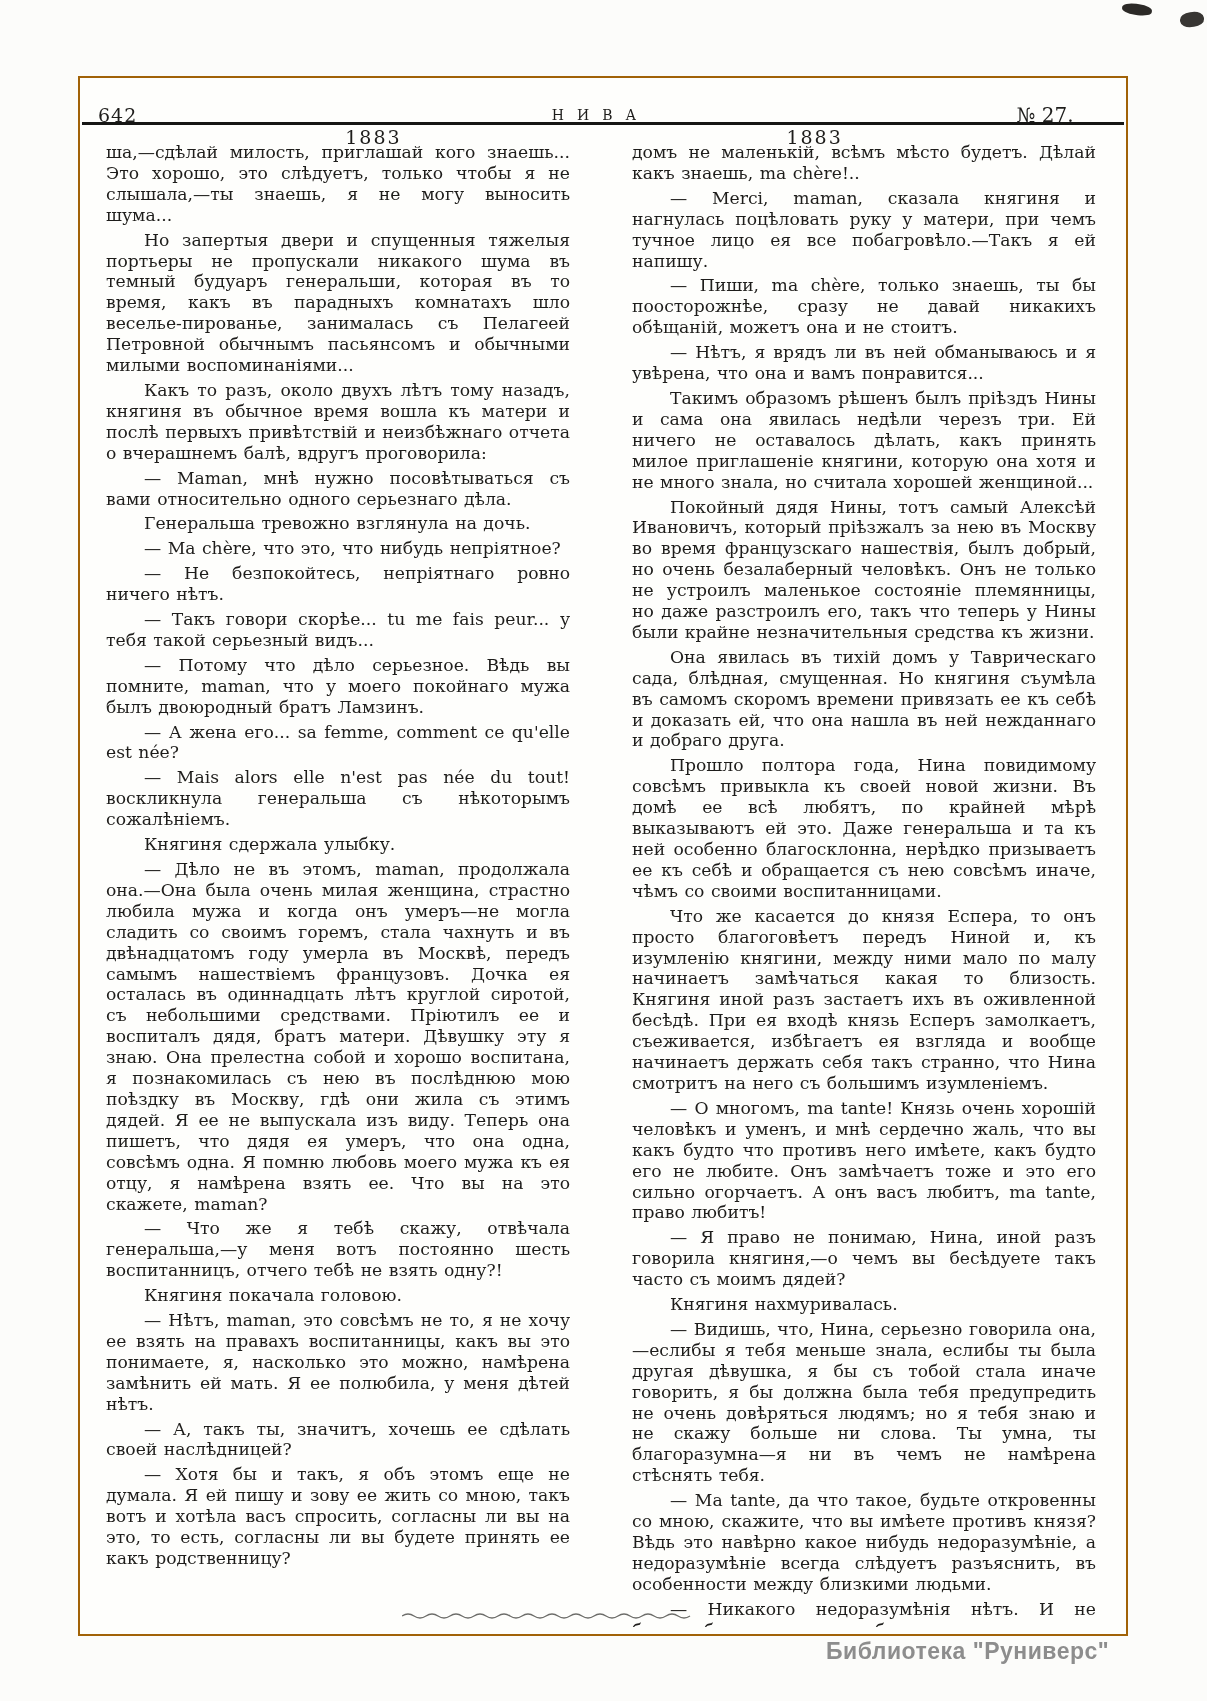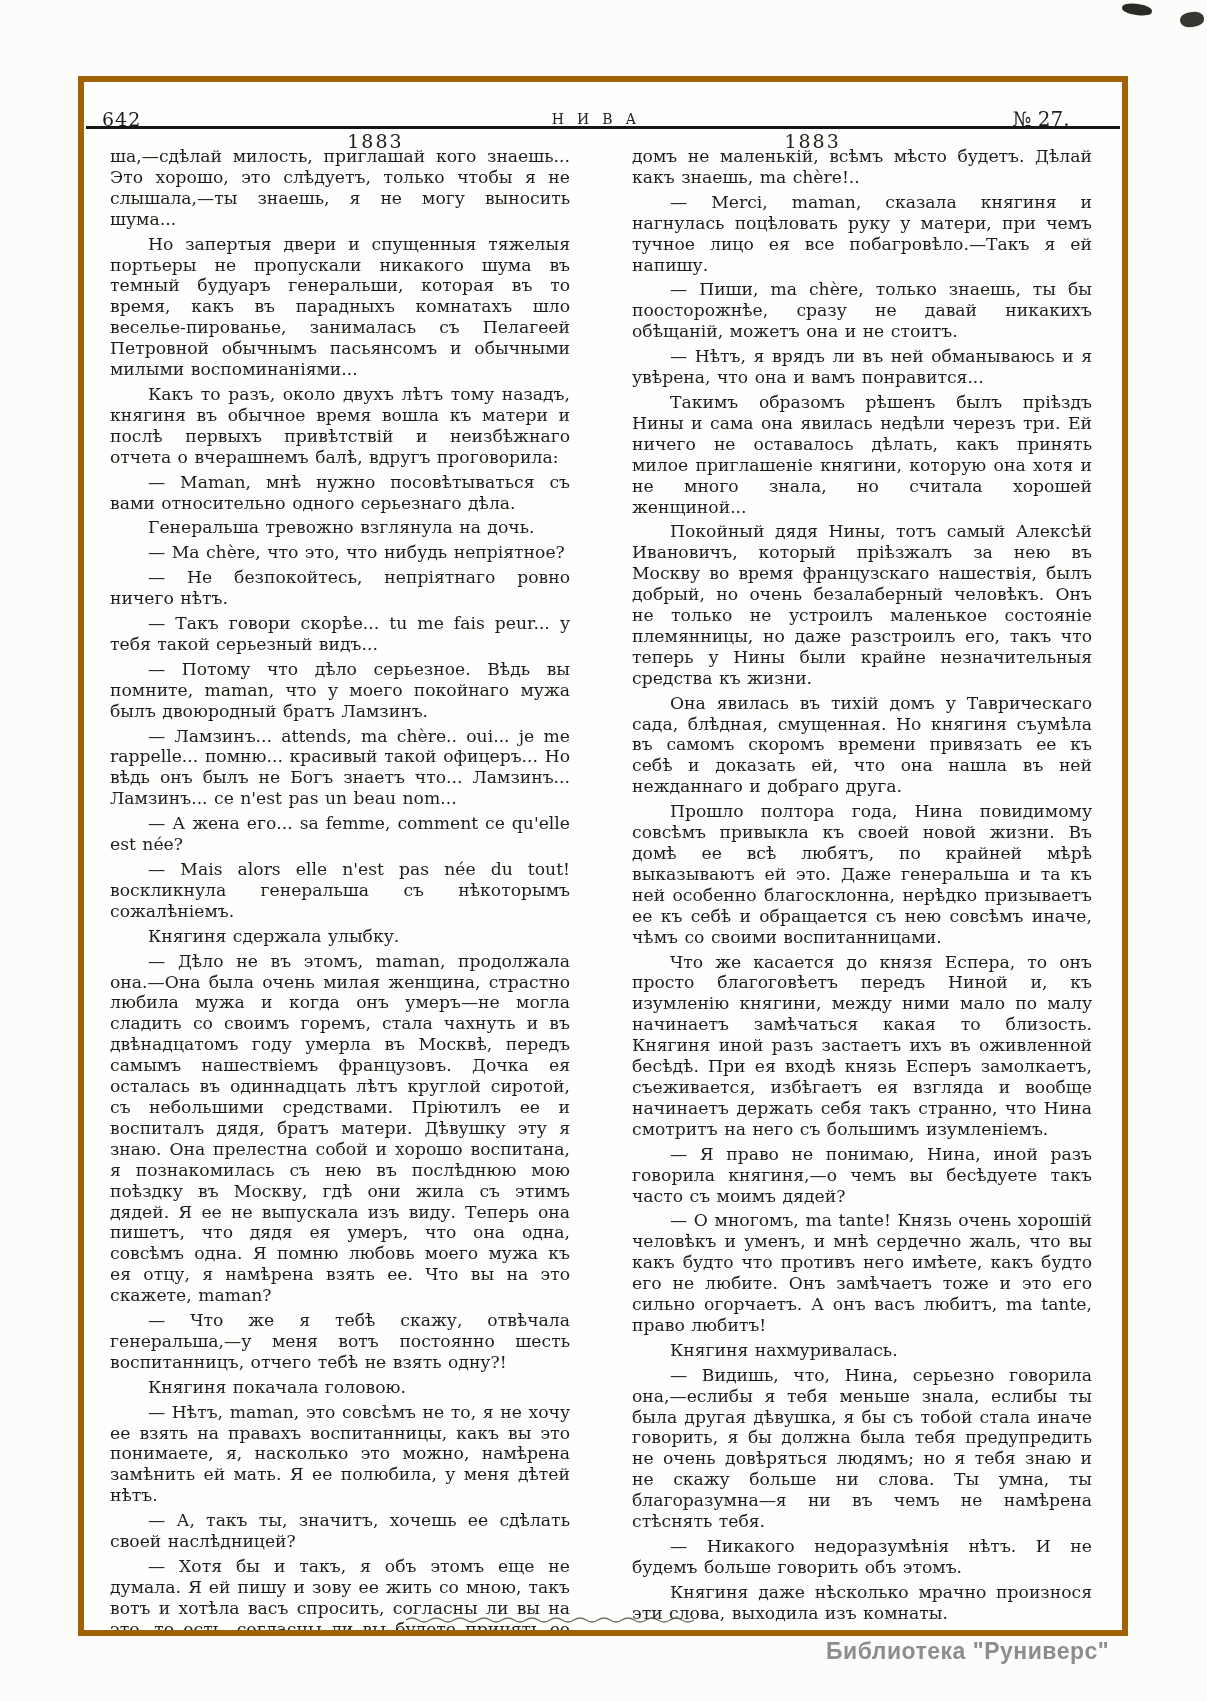--- a/index.html
+++ b/index.html
@@ -8,21 +8,21 @@
     width:1207px; height:1701px;
     background:#fafaf7;
     font-family:"DejaVu Serif", serif;
     color:#1e1d1b;
   }
   .scan { position:relative; width:1207px; height:1701px; overflow:hidden; background:#fcfcfa; }
 
   .page {
     position:absolute; left:78px; top:76px;
     width:1050px; height:1560px;
-    border:6px solid #a16207;
+    border:2px solid #a16207;
     background:#fefefc;
     overflow:hidden;
   }
 
   .page-header {
     display:grid;
     grid-template-columns:110px 1fr auto 1fr 130px;
     align-items:center;
     height:42px;
     padding:4px 16px 0 18px;
@@ -84,21 +84,20 @@
       <div class="col">
           <p class="para">ша,—сдѣлай милость, приглашай кого знаешь... Это хорошо, это слѣдуетъ, только чтобы я не слышала,—ты знаешь, я не могу выносить шума...</p>
           <p class="para indent">Но запертыя двери и спущенныя тяжелыя портьеры не пропускали никакого шума въ темный будуаръ генеральши, которая въ то время, какъ въ парадныхъ комнатахъ шло веселье-пированье, занималась съ Пелагеей Петровной обычнымъ пасьянсомъ и обычными милыми воспоминаніями...</p>
           <p class="para indent">Какъ то разъ, около двухъ лѣтъ тому назадъ, княгиня въ обычное время вошла къ матери и послѣ первыхъ привѣтствій и неизбѣжнаго отчета о вчерашнемъ балѣ, вдругъ проговорила:</p>
           <p class="para indent">— Maman, мнѣ нужно посовѣтываться съ вами относительно одного серьезнаго дѣла.</p>
           <p class="para indent">Генеральша тревожно взглянула на дочь.</p>
           <p class="para indent">— Ma chère, что это, что нибудь непріятное?</p>
           <p class="para indent">— Не безпокойтесь, непріятнаго ровно ничего нѣтъ.</p>
           <p class="para indent">— Такъ говори скорѣе... tu me fais peur... у тебя такой серьезный видъ...</p>
           <p class="para indent">— Потому что дѣло серьезное. Вѣдь вы помните, maman, что у моего покойнаго мужа былъ двоюродный братъ Ламзинъ.</p>
-          <p class="para indent">— Ламзинъ... attends, ma chère.. oui... je me rappelle... помню... красивый такой офицеръ... Но вѣдь онъ былъ не Богъ знаетъ что... Ламзинъ... Ламзинъ... ce n'est pas un beau nom...</p>
           <p class="para indent">— А жена его... sa femme, comment ce qu'elle est née?</p>
           <p class="para indent">— Mais alors elle n'est pas née du tout! воскликнула генеральша съ нѣкоторымъ сожалѣніемъ.</p>
           <p class="para indent">Княгиня сдержала улыбку.</p>
           <p class="para indent">— Дѣло не въ этомъ, maman, продолжала она.—Она была очень милая женщина, страстно любила мужа и когда онъ умеръ—не могла сладить со своимъ горемъ, стала чахнуть и въ двѣнадцатомъ году умерла въ Москвѣ, передъ самымъ нашествіемъ французовъ. Дочка ея осталась въ одиннадцать лѣтъ круглой сиротой, съ небольшими средствами. Пріютилъ ее и воспиталъ дядя, братъ матери. Дѣвушку эту я знаю. Она прелестна собой и хорошо воспитана, я познакомилась съ нею въ послѣднюю мою поѣздку въ Москву, гдѣ они жила съ этимъ дядей. Я ее не выпускала изъ виду. Теперь она пишетъ, что дядя ея умеръ, что она одна, совсѣмъ одна. Я помню любовь моего мужа къ ея отцу, я намѣрена взять ее. Что вы на это скажете, maman?</p>
           <p class="para indent">— Что же я тебѣ скажу, отвѣчала генеральша,—у меня вотъ постоянно шесть воспитанницъ, отчего тебѣ не взять одну?!</p>
           <p class="para indent">Княгиня покачала головою.</p>
           <p class="para indent">— Нѣтъ, maman, это совсѣмъ не то, я не хочу ее взять на правахъ воспитанницы, какъ вы это понимаете, я, насколько это можно, намѣрена замѣнить ей мать. Я ее полюбила, у меня дѣтей нѣтъ.</p>
           <p class="para indent">— А, такъ ты, значитъ, хочешь ее сдѣлать своей наслѣдницей?</p>
           <p class="para indent">— Хотя бы и такъ, я объ этомъ еще не думала. Я ей пишу и зову ее жить со мною, такъ вотъ и хотѣла васъ спросить, согласны ли вы на это, то есть, согласны ли вы будете принять ее какъ родственницу?</p>
         </div>
@@ -106,24 +105,25 @@
         <div>
             <p class="para">домъ не маленькій, всѣмъ мѣсто будетъ. Дѣлай какъ знаешь, ma chère!..</p>
             <p class="para indent">— Merci, maman, сказала княгиня и нагнулась поцѣловать руку у матери, при чемъ тучное лицо ея все побагровѣло.—Такъ я ей напишу.</p>
             <p class="para indent">— Пиши, ma chère, только знаешь, ты бы поосторожнѣе, сразу не давай никакихъ обѣщаній, можетъ она и не стоитъ.</p>
             <p class="para indent">— Нѣтъ, я врядъ ли въ ней обманываюсь и я увѣрена, что она и вамъ понравится...</p>
             <p class="para indent">Такимъ образомъ рѣшенъ былъ пріѣздъ Нины и сама она явилась недѣли черезъ три. Ей ничего не оставалось дѣлать, какъ принять милое приглашеніе княгини, которую она хотя и не много знала, но считала хорошей женщиной...</p>
             <p class="para indent">Покойный дядя Нины, тотъ самый Алексѣй Ивановичъ, который пріѣзжалъ за нею въ Москву во время французскаго нашествія, былъ добрый, но очень безалаберный человѣкъ. Онъ не только не устроилъ маленькое состояніе племянницы, но даже разстроилъ его, такъ что теперь у Нины были крайне незначительныя средства къ жизни.</p>
             <p class="para indent">Она явилась въ тихій домъ у Таврическаго сада, блѣдная, смущенная. Но княгиня съумѣла въ самомъ скоромъ времени привязать ее къ себѣ и доказать ей, что она нашла въ ней нежданнаго и добраго друга.</p>
             <p class="para indent">Прошло полтора года, Нина повидимому совсѣмъ привыкла къ своей новой жизни. Въ домѣ ее всѣ любятъ, по крайней мѣрѣ выказываютъ ей это. Даже генеральша и та къ ней особенно благосклонна, нерѣдко призываетъ ее къ себѣ и обращается съ нею совсѣмъ иначе, чѣмъ со своими воспитанницами.</p>
             <p class="para indent">Что же касается до князя Еспера, то онъ просто благоговѣетъ передъ Ниной и, къ изумленію княгини, между ними мало по малу начинаетъ замѣчаться какая то близость. Княгиня иной разъ застаетъ ихъ въ оживленной бесѣдѣ. При ея входѣ князь Есперъ замолкаетъ, съеживается, избѣгаетъ ея взгляда и вообще начинаетъ держать себя такъ странно, что Нина смотритъ на него съ большимъ изумленіемъ.</p>
+            <p class="para indent">— О многомъ, ma tante! Князь очень хорошій человѣкъ и уменъ, и мнѣ сердечно жаль, что вы какъ будто что противъ него имѣете, какъ будто его не любите. Онъ замѣчаетъ тоже и это его сильно огорчаетъ. А онъ васъ любитъ, ma tante, право любитъ!</p>
             <p class="para indent">— Я право не понимаю, Нина, иной разъ говорила княгиня,—о чемъ вы бесѣдуете такъ часто съ моимъ дядей?</p>
-            <p class="para indent">— О многомъ, ma tante! Князь очень хорошій человѣкъ и уменъ, и мнѣ сердечно жаль, что вы какъ будто что противъ него имѣете, какъ будто его не любите. Онъ замѣчаетъ тоже и это его сильно огорчаетъ. А онъ васъ любитъ, ma tante, право любитъ!</p>
             <p class="para indent">Княгиня нахмуривалась.</p>
             <p class="para indent">— Видишь, что, Нина, серьезно говорила она,—еслибы я тебя меньше знала, еслибы ты была другая дѣвушка, я бы съ тобой стала иначе говорить, я бы должна была тебя предупредить не очень довѣряться людямъ; но я тебя знаю и не скажу больше ни слова. Ты умна, ты благоразумна—я ни въ чемъ не намѣрена стѣснять тебя.</p>
+            <p class="para indent">— Ma tante, да что такое, будьте откровенны со мною, скажите, что вы имѣете противъ князя? Вѣдь это навѣрно какое нибудь недоразумѣніе, а недоразумѣніе всегда слѣдуетъ разъяснить, въ особенности между близкими людьми.</p>
             <p class="para indent">— Никакого недоразумѣнія нѣтъ. И не будемъ больше говорить объ этомъ.</p>
             <p class="para indent">Княгиня даже нѣсколько мрачно произнося эти слова, выходила изъ комнаты.</p>
             <p class="para indent">Нина оставалась въ недоумѣніи. Она сидѣла задумавшись, сдвинувъ свои тонкія брови.</p>
           </div>
 
       </div>
     </div>
 
     <svg class="squiggle" width="300" height="8" viewBox="0 0 300 8">
       <path d="M0 4 q6 -4 12 0 t12 0 t12 0 t12 0 t12 0 t12 0 t12 0 t12 0 t12 0 t12 0 t12 0 t12 0 t12 0 t12 0 t12 0 t12 0 t12 0 t12 0 t12 0 t12 0 t12 0 t12 0 t12 0 t12 0" fill="none" stroke="#4a4a46" stroke-width="1.4"></path>

